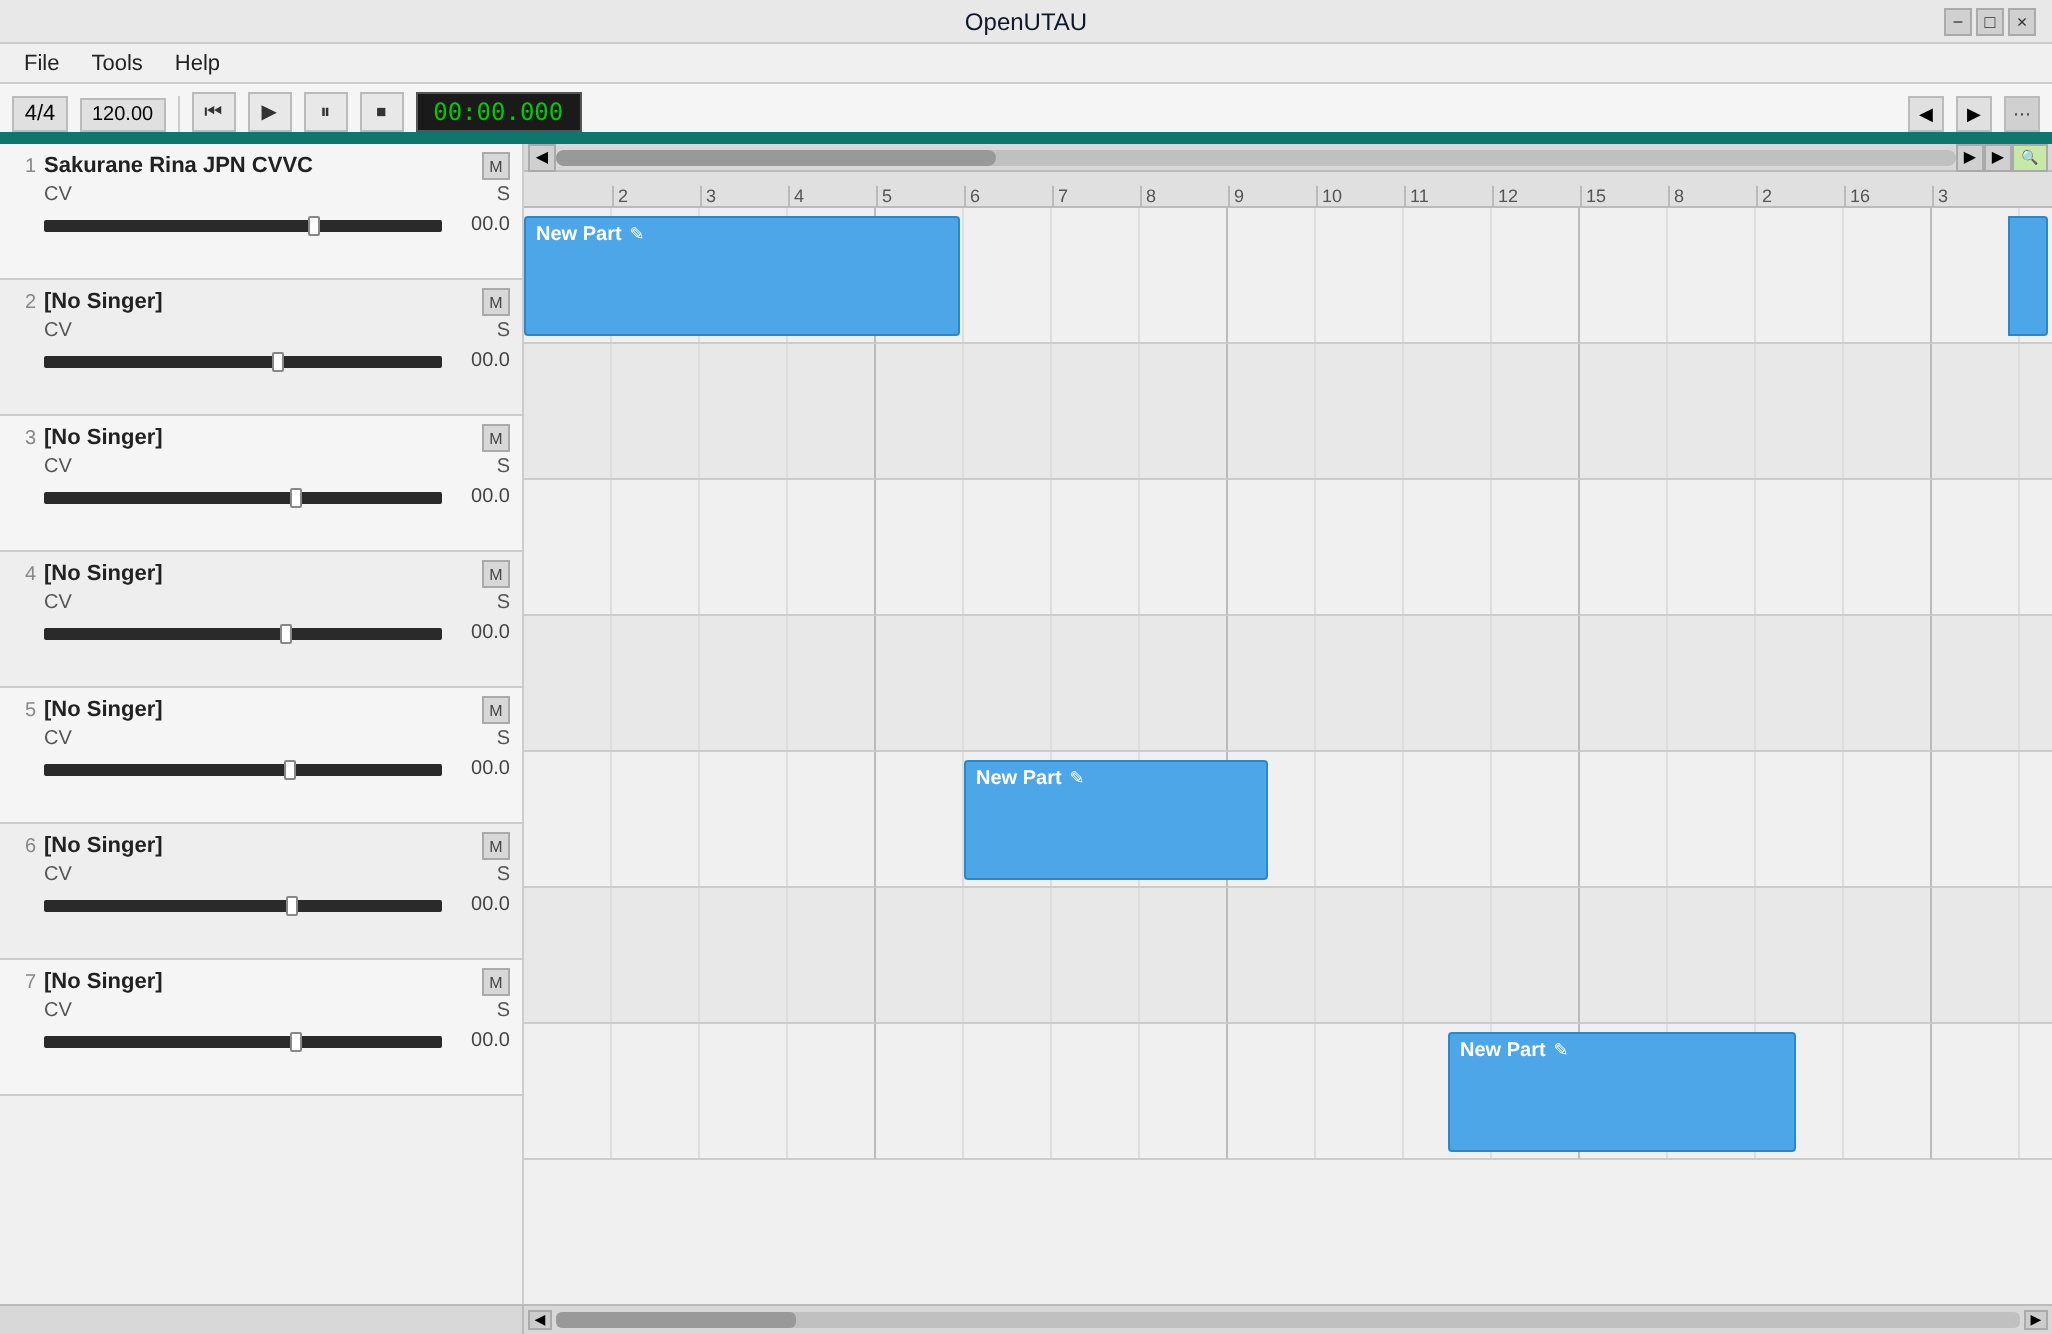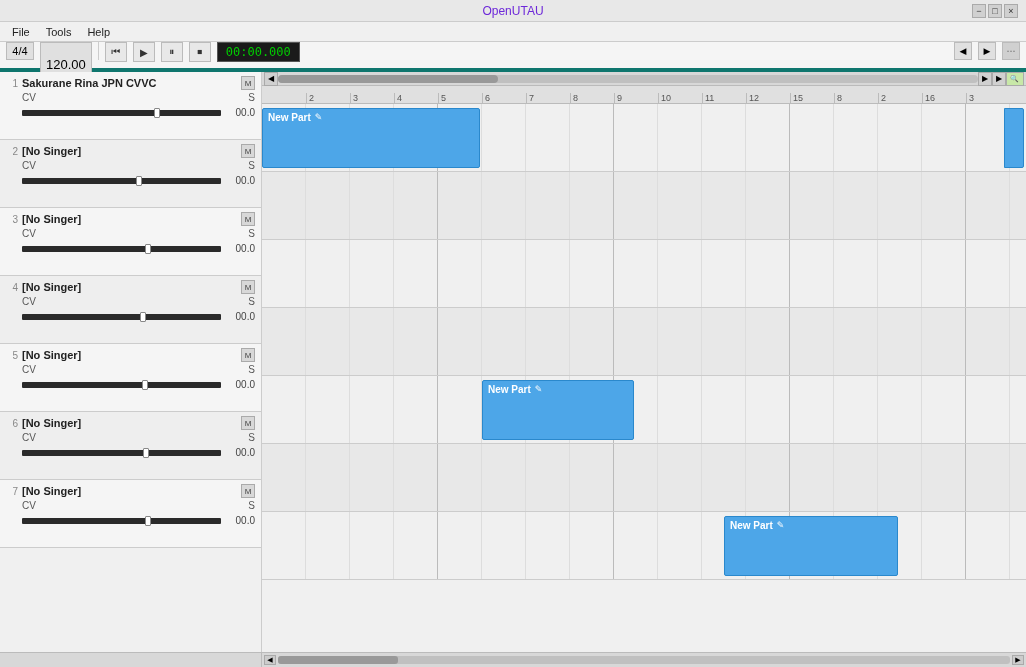--- a/index.html
+++ b/index.html
@@ -14,21 +14,21 @@
       justify-content: space-between;
       border-bottom: 1px solid #ccc;
       padding: 0 8px;
       user-select: none;
     }
     .title-bar-title {
       position: absolute;
       left: 50%;
       transform: translateX(-50%);
       font-size: 12px;
-      color: #6d28d9;
+      color: #0f172a;
     }
     .title-bar-controls {
       display: flex;
       gap: 2px;
       margin-left: auto;
     }
     .title-btn {
       width: 14px;
       height: 14px;
       background: #d0d0d0;
@@ -54,39 +54,39 @@
       padding: 2px 8px;
       cursor: pointer;
       font-size: 11px;
       color: #222;
     }
 
     
     .transport-bar {
       height: 30px;
       background: #f5f5f5;
-      border-bottom: 4px solid #0f766e;
-      display: flex;
-      align-items: flex-start;
+      border-bottom: 6px solid #0f766e;
+      display: flex;
+      align-items: flex-end;
       padding: 0 6px;
       gap: 6px;
     }
     .time-sig {
       background: #e0e0e0;
       border: 1px solid #bbb;
       padding: 2px 5px;
       font-size: 11px;
       min-width: 28px;
       text-align: center;
     }
     .tempo {
       background: #e0e0e0;
       border: 1px solid #bbb;
-      padding: 14px 5px;
-      font-size: 13px;
+      padding: 2px 5px;
+      font-size: 10px;
       min-width: 42px;
       text-align: center;
     }
     .transport-sep {
       width: 1px;
       height: 18px;
       background: #ccc;
     }
     .transport-btn {
       width: 22px;

